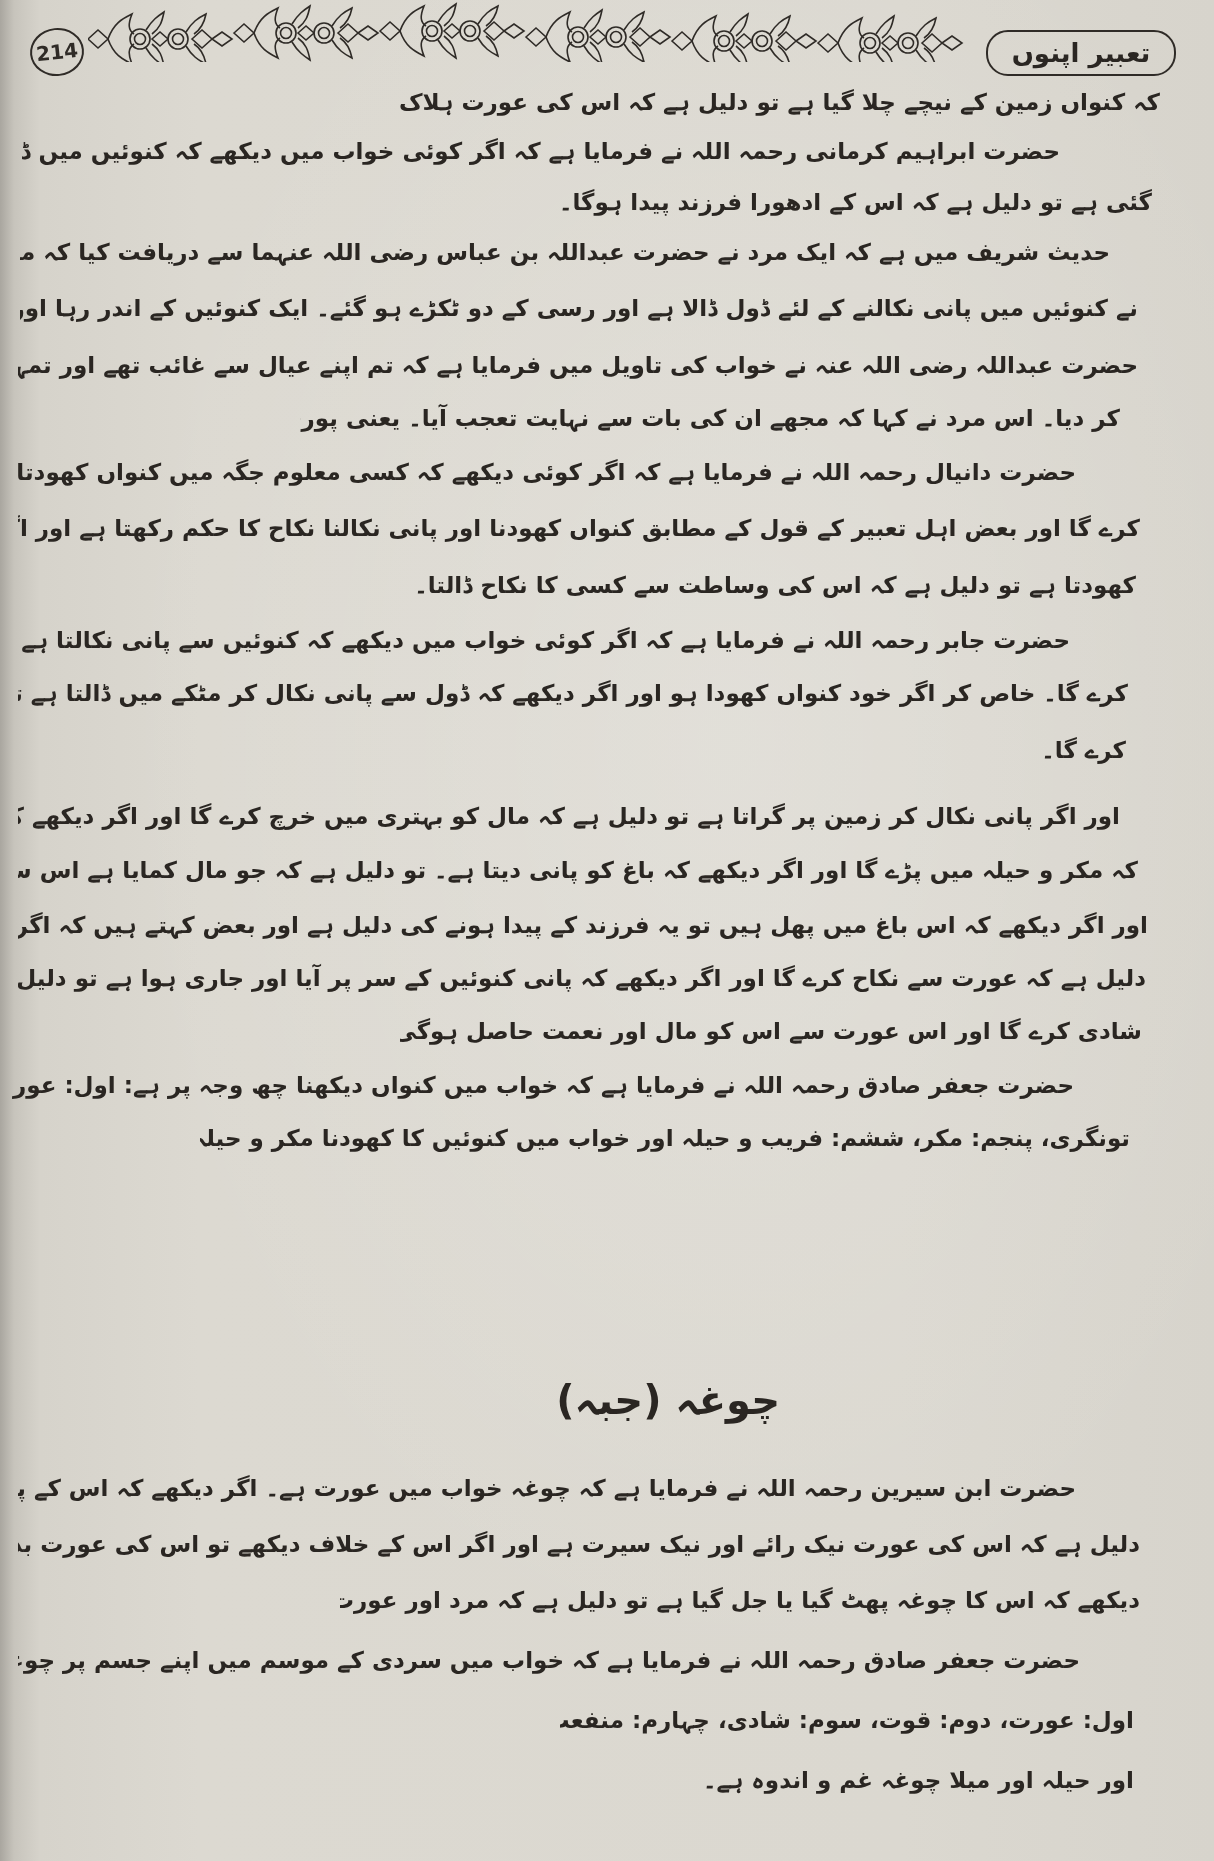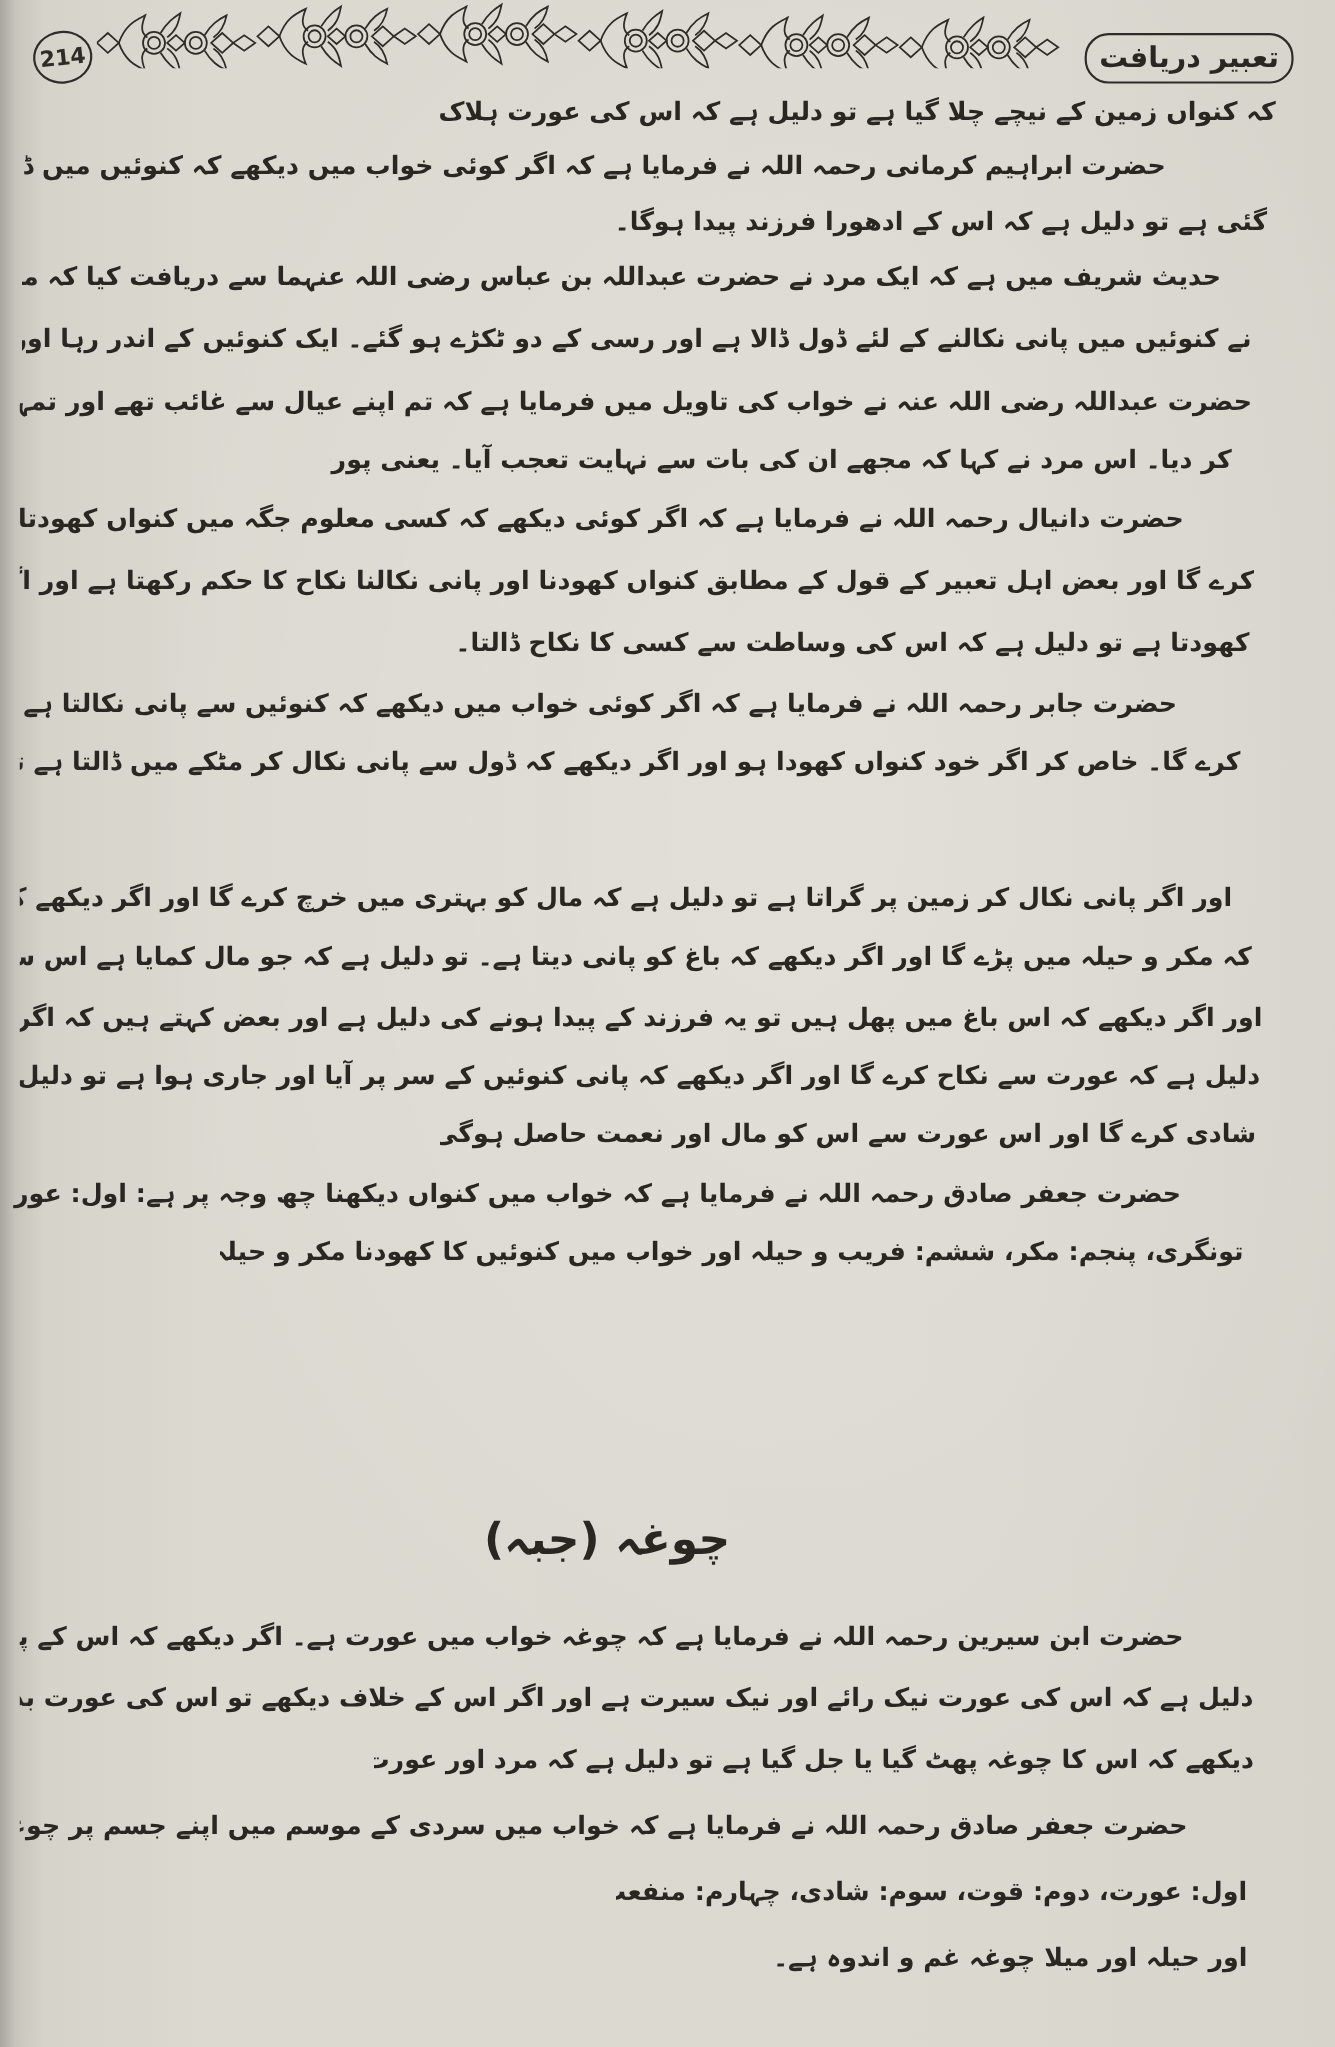--- a/index.html
+++ b/index.html
@@ -96,21 +96,21 @@
       text-align: justify;
       text-align-last: justify;
     }
     .heading {
       position: absolute;
       left: 440px;
       top: 1362px;
       width: 340px;
       height: 76px;
       direction: rtl;
-      text-align: left;
+      text-align: right;
       font-family: "DejaVu Sans", sans-serif;
       font-size: 40px;
       font-weight: bold;
       line-height: 76px;
       color: #2a2622;
     }
   </style>
 </head>
 <body>
 
@@ -139,37 +139,38 @@
         </g>
       </defs>
       <use href="#motif" x="0" y="8"></use>
       <use href="#motif" x="146" y="2"></use>
       <use href="#motif" x="292" y="0"></use>
       <use href="#motif" x="438" y="6"></use>
       <use href="#motif" x="584" y="10"></use>
       <use href="#motif" x="730" y="12"></use>
     </svg>
 
-    <div class="running-title">تعبیر دریافت</div>
+    <div class="running-title">تعبیر اپنوں</div>
   </div>
 
   <div class="body-text">
 
     <div class="line" style="left:400px; top:82px; width:760px;">کہ کنواں زمین کے نیچے چلا گیا ہے تو دلیل ہے کہ اس کی عورت ہلاک ہوگی۔</div>
     <div class="line justify" style="left:22px; top:131px; width:1038px;">حضرت ابراہیم کرمانی رحمہ اللہ نے فرمایا ہے کہ اگر کوئی خواب میں دیکھے کہ کنوئیں میں ڈول ڈالا ہے تاکہ پانی نکالے اور رسی ٹوٹ</div>
     <div class="line" style="left:400px; top:182px; width:752px;">گئی ہے تو دلیل ہے کہ اس کے ادھورا فرزند پیدا ہوگا۔</div>
     <div class="line justify" style="left:20px; top:232px; width:1090px;">حدیث شریف میں ہے کہ ایک مرد نے حضرت عبداللہ بن عباس رضی اللہ عنہما سے دریافت کیا کہ میں نے خواب میں دیکھا ہے کہ میں</div>
     <div class="line justify" style="left:20px; top:288px; width:1118px;">نے کنوئیں میں پانی نکالنے کے لئے ڈول ڈالا ہے اور رسی کے دو ٹکڑے ہو گئے۔ ایک کنوئیں کے اندر رہا اور دوسرا باہر نکال لیا۔</div>
     <div class="line justify" style="left:18px; top:345px; width:1120px;">حضرت عبداللہ رضی اللہ عنہ نے خواب کی تاویل میں فرمایا ہے کہ تم اپنے عیال سے غائب تھے اور تمہارے ششماہہ کا لڑکا پیدا ہوا اور اس کو دفن</div>
     <div class="line" style="left:300px; top:398px; width:820px;">کر دیا۔ اس مرد نے کہا کہ مجھے ان کی بات سے نہایت تعجب آیا۔ یعنی پوری تاویل بیان فرمائی۔</div>
     <div class="line justify" style="left:18px; top:452px; width:1058px;">حضرت دانیال رحمہ اللہ نے فرمایا ہے کہ اگر کوئی دیکھے کہ کسی معلوم جگہ میں کنواں کھودتا ہے تو دلیل ہے کہ اپنوں کے ساتھ مکر و فریب</div>
     <div class="line justify" style="left:18px; top:508px; width:1122px;">کرے گا اور بعض اہل تعبیر کے قول کے مطابق کنواں کھودنا اور پانی نکالنا نکاح کا حکم رکھتا ہے اور اگر دیکھے کہ دوسرے کے لئے کنواں</div>
     <div class="line" style="left:400px; top:565px; width:736px;">کھودتا ہے تو دلیل ہے کہ اس کی وساطت سے کسی کا نکاح ڈالتا۔</div>
     <div class="line justify" style="left:18px; top:620px; width:1052px;">حضرت جابر رحمہ اللہ نے فرمایا ہے کہ اگر کوئی خواب میں دیکھے کہ کنوئیں سے پانی نکالتا ہے تو دلیل ہے کہ مکر و فریب سے مال جمع</div>
     <div class="line justify" style="left:18px; top:673px; width:1110px;">کرے گا۔ خاص کر اگر خود کنواں کھودا ہو اور اگر دیکھے کہ ڈول سے پانی نکال کر مٹکے میں ڈالتا ہے تو دلیل ہے کہ اپنے مال کی حفاظت</div>
+    <div class="line" style="left:900px; top:730px; width:226px;">کرے گا۔</div>
     <div class="line justify" style="left:18px; top:796px; width:1102px;">اور اگر پانی نکال کر زمین پر گراتا ہے تو دلیل ہے کہ مال کو بہتری میں خرچ کرے گا اور اگر دیکھے کہ کنوئیں میں گرا ہے تو دلیل ہے</div>
     <div class="line justify" style="left:18px; top:850px; width:1120px;">کہ مکر و حیلہ میں پڑے گا اور اگر دیکھے کہ باغ کو پانی دیتا ہے۔ تو دلیل ہے کہ جو مال کمایا ہے اس سے عورت کرے گا یا کنیز خریدے گا</div>
     <div class="line justify" style="left:18px; top:905px; width:1130px;">اور اگر دیکھے کہ اس باغ میں پھل ہیں تو یہ فرزند کے پیدا ہونے کی دلیل ہے اور بعض کہتے ہیں کہ اگر دیکھے کہ باغ کو پانی دیتا ہے تو</div>
     <div class="line justify" style="left:18px; top:958px; width:1128px;">دلیل ہے کہ عورت سے نکاح کرے گا اور اگر دیکھے کہ پانی کنوئیں کے سر پر آیا اور جاری ہوا ہے تو دلیل ہے کہ مالدار عورت سے</div>
     <div class="line" style="left:400px; top:1011px; width:742px;">شادی کرے گا اور اس عورت سے اس کو مال اور نعمت حاصل ہوگی۔</div>
     <div class="line justify" style="left:12px; top:1065px; width:1062px;">حضرت جعفر صادق رحمہ اللہ نے فرمایا ہے کہ خواب میں کنواں دیکھنا چھ وجہ پر ہے: اول: عورت، دوم: کنیز، سوم: عالم، چہارم:</div>
     <div class="line" style="left:200px; top:1118px; width:930px;">تونگری، پنجم: مکر، ششم: فریب و حیلہ اور خواب میں کنوئیں کا کھودنا مکر و حیلہ ہے۔</div>
 
     <div class="heading">چوغہ (جبہ)</div>
 

